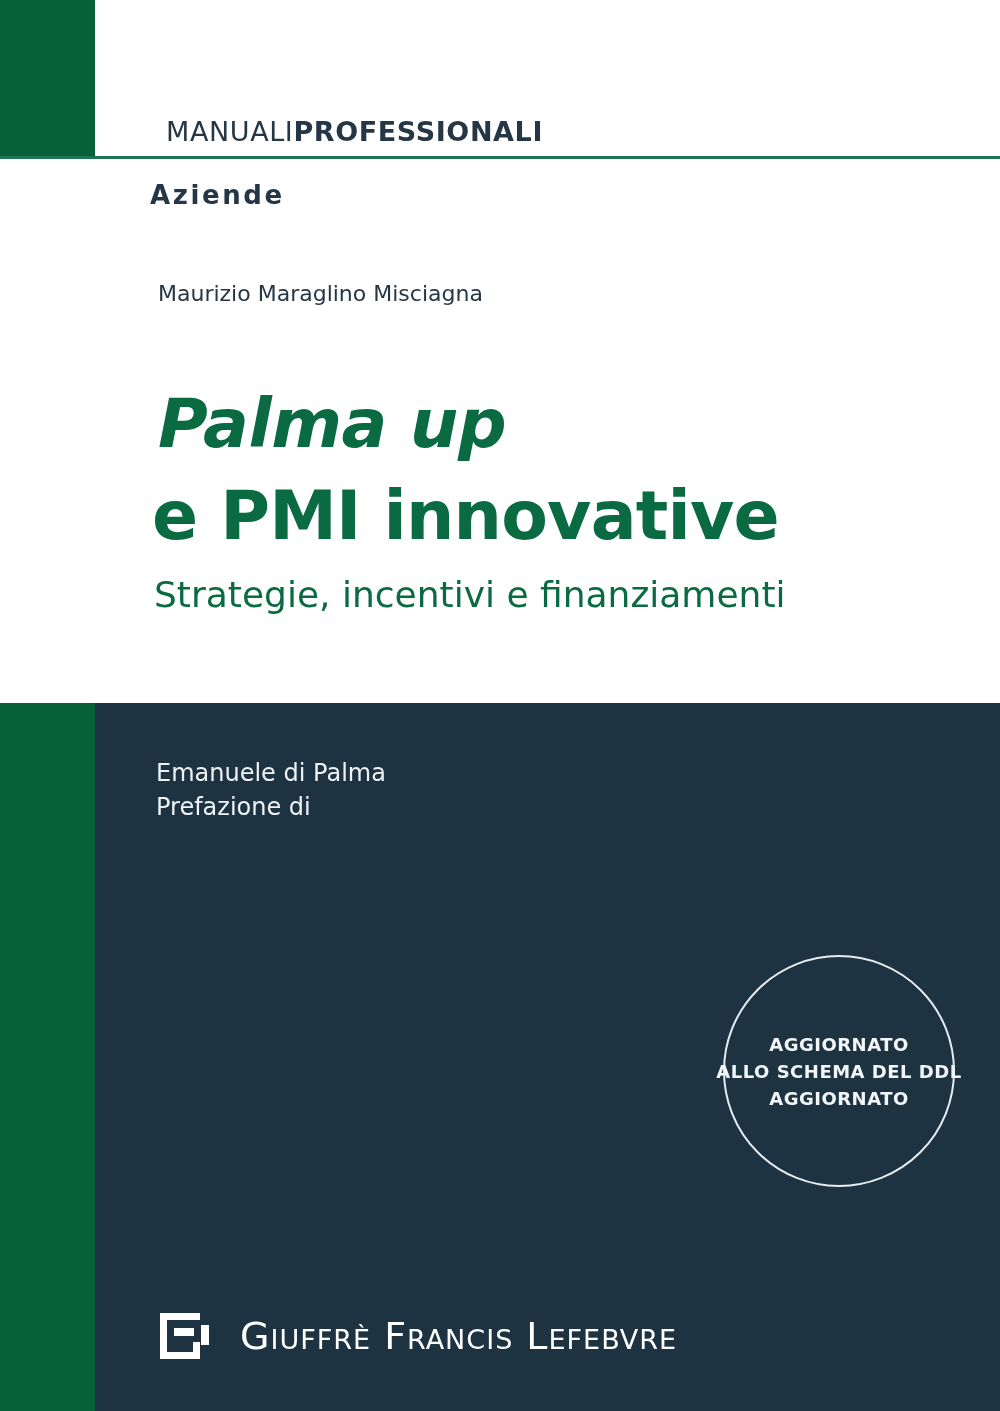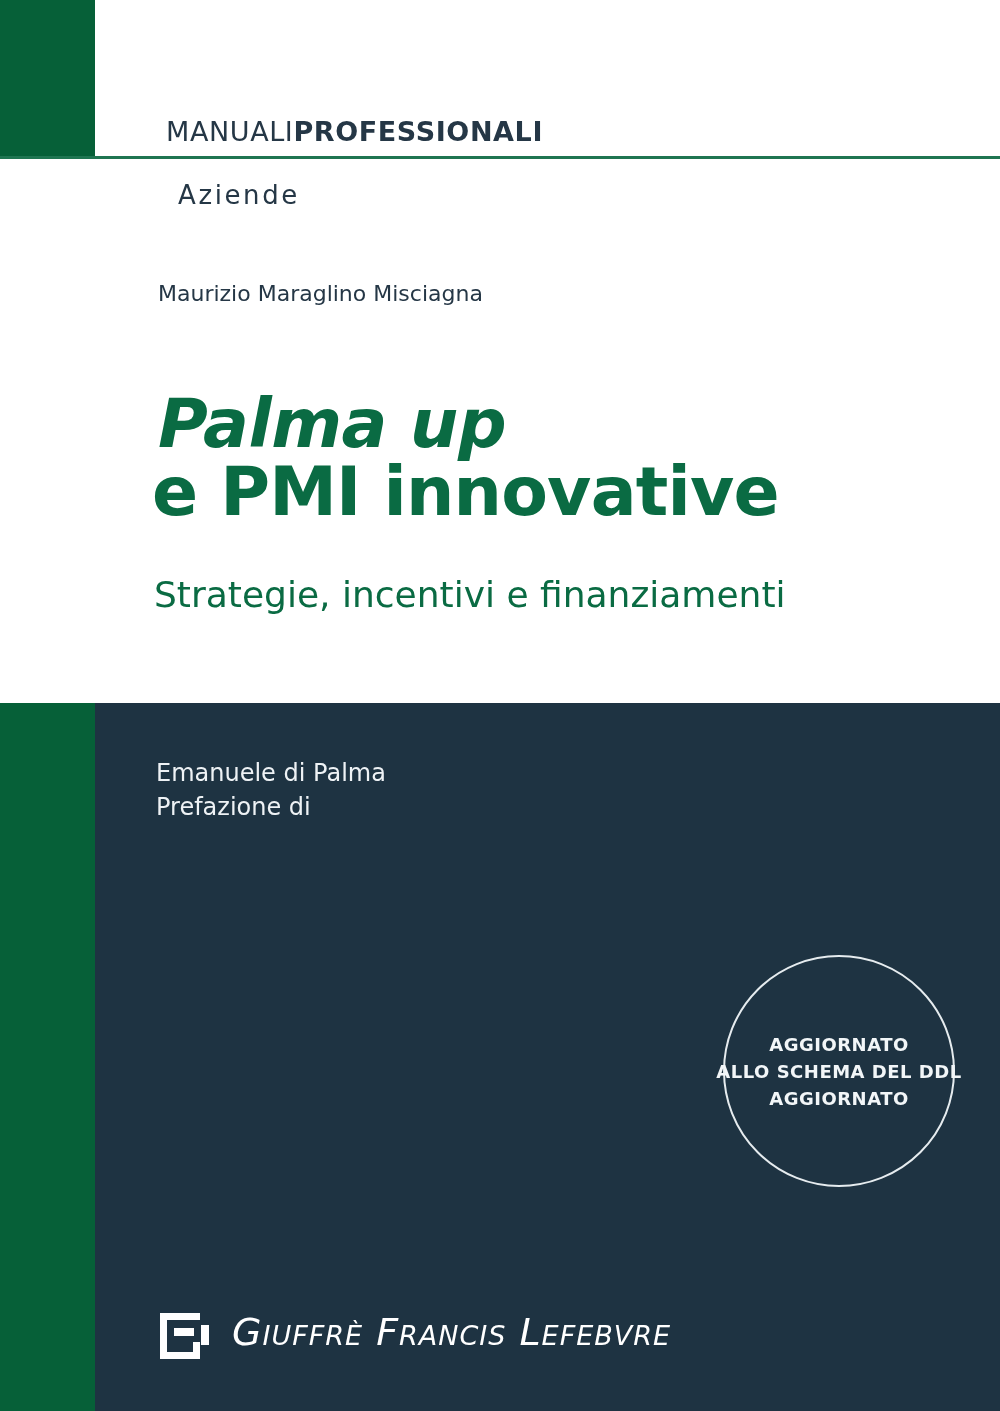--- a/index.html
+++ b/index.html
@@ -73,24 +73,24 @@
     color: var(--ink);
     white-space: nowrap;
     line-height: 1;
     margin-top: 16px;
   }
   .series-label .light { font-weight: 400; }
   .series-label .bold  { font-weight: 700; }
 
   .category-label {
     position: absolute;
-    left: 178px;
+    left: 150px;
     top: 182px;
     font-size: 26px;
-    font-weight: 400;
+    font-weight: 700;
     letter-spacing: 2.6px;
     color: var(--ink);
     white-space: nowrap;
     line-height: 1;
   }
 
   
   .author {
     position: absolute;
     left: 158px;
@@ -111,21 +111,21 @@
     font-style: italic;
     color: var(--green-text);
     white-space: nowrap;
     line-height: 1;
     letter-spacing: -0.5px;
   }
 
   .title-line2 {
     position: absolute;
     left: 152px;
-    top: 458px;
+    top: 482px;
     font-size: 68px;
     font-weight: 700;
     color: var(--green-text);
     white-space: nowrap;
     line-height: 1;
     letter-spacing: -0.8px;
   }
 
   .subtitle {
     position: absolute;
@@ -176,22 +176,22 @@
     line-height: 1.5;
     white-space: nowrap;
   }
 
   
   .publisher {
     position: absolute;
     left: 160px;
     top: 1313px;
     display: flex;
-    gap: 22px;
-    font-style: italic;
+    align-items: center;
+    gap: 30px;
   }
   .logo-mark {
     width: 50px;
     height: 46px;
     flex: 0 0 auto;
   }
   .publisher-name {
     font-size: 38px;
     font-weight: 400;
     font-variant: small-caps;

